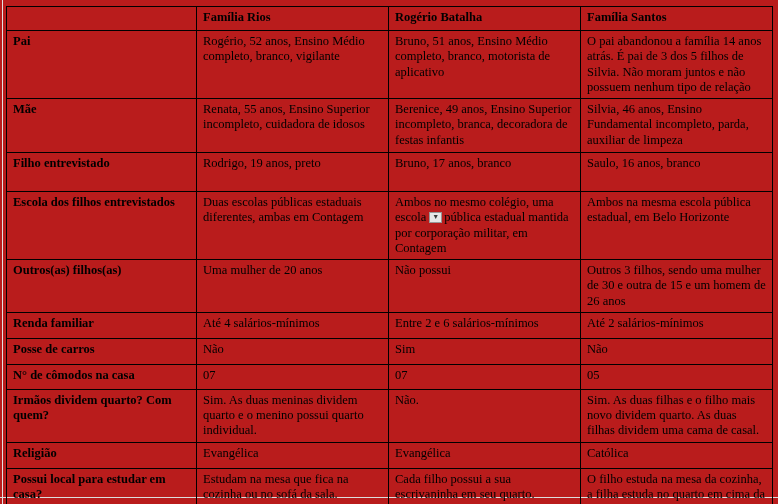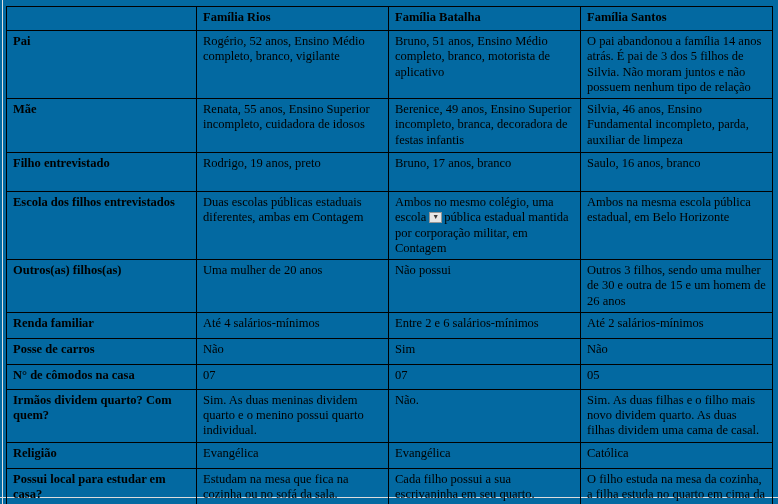--- a/index.html
+++ b/index.html
@@ -4,21 +4,21 @@
 <style>
   html, body {
     margin: 0;
     padding: 0;
     background: #ffffff;
   }
   .page {
     position: relative;
     width: 778px;
     height: 504px;
-    background: #0369a1;
+    background: #b91c1c;
     font-family: "Liberation Serif", serif;
     color: #000000;
     overflow: hidden;
   }
   
   .margin-line-left {
     position: absolute;
     left: 2px; top: 0;
     width: 1px; height: 504px;
     background: #e2e2e2;
@@ -104,21 +104,21 @@
         <col class="c0">
         <col class="c1">
         <col class="c2">
         <col class="c3">
       </colgroup>
 
     <tbody>
         <tr class="rh0">
       <th></th>
       <th>Família Rios</th>
-      <th>Família Batalha</th>
+      <th>Rogério Batalha</th>
       <th>Família Santos</th>
     </tr>
 
     <tr class="rh1">
       <td class="lbl">Pai</td>
       <td>Rogério, 52 anos, Ensino Médio completo, branco, vigilante</td>
       <td>Bruno, 51 anos, Ensino Médio completo, branco, motorista de aplicativo</td>
       <td>O pai abandonou a família 14 anos atrás. É pai de 3 dos 5 filhos de Silvia. Não moram juntos e não possuem nenhum tipo de relação</td>
     </tr>
 

